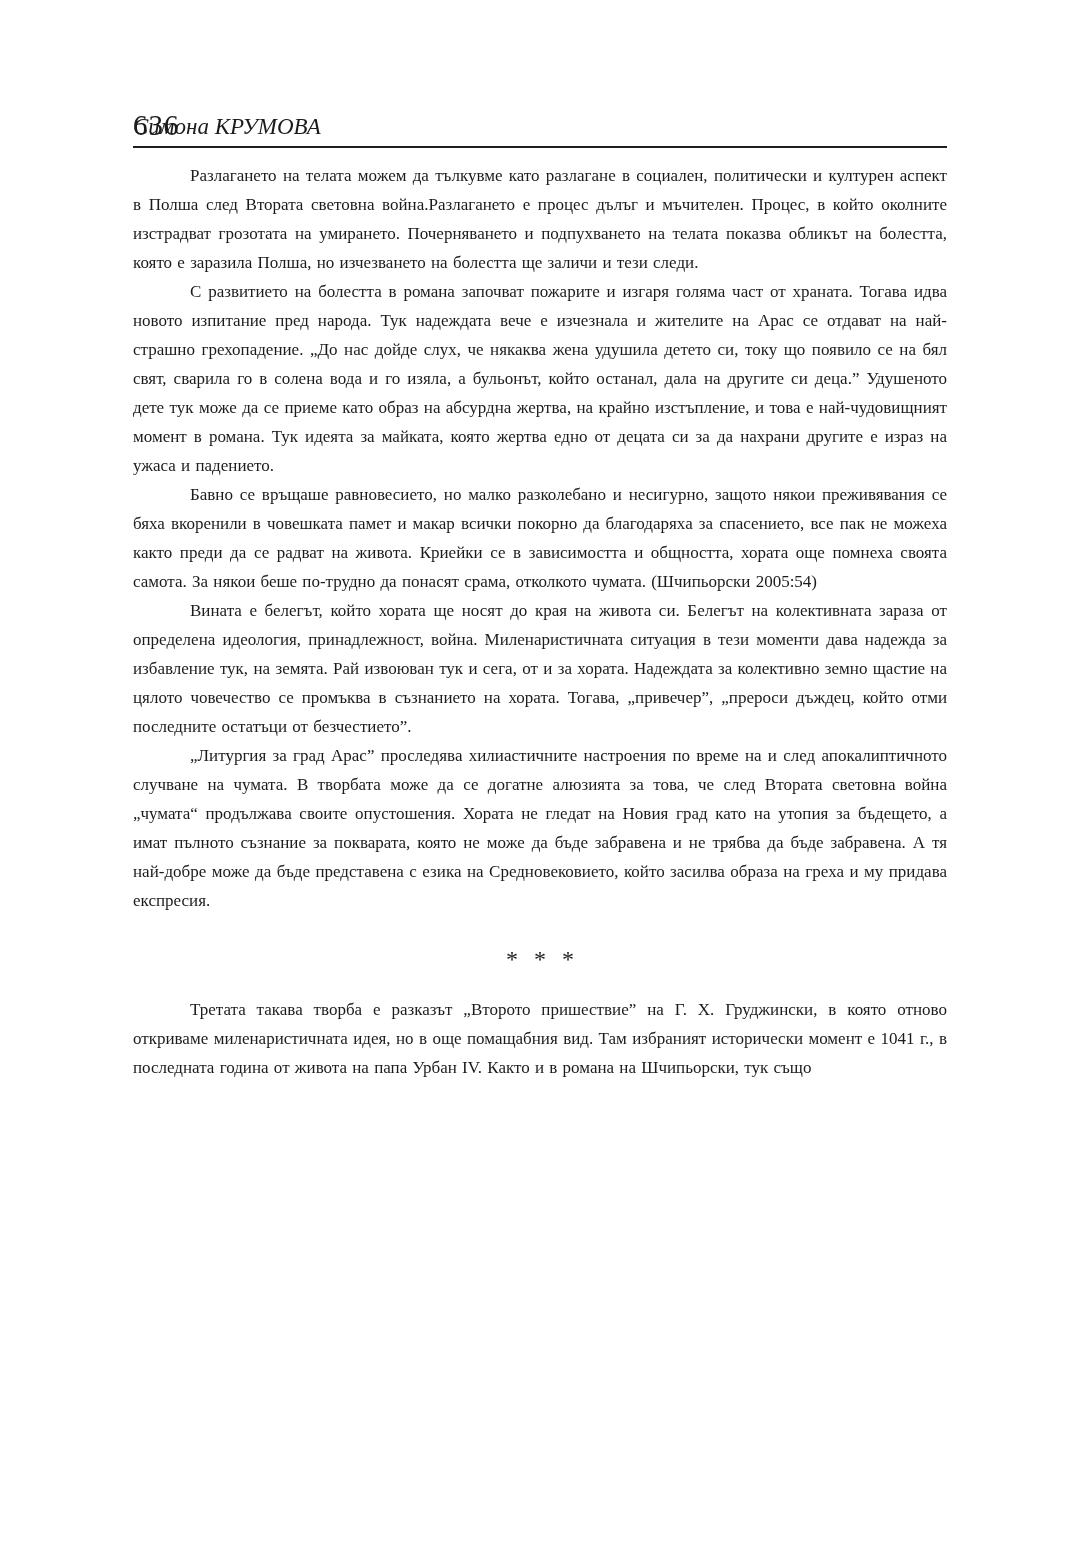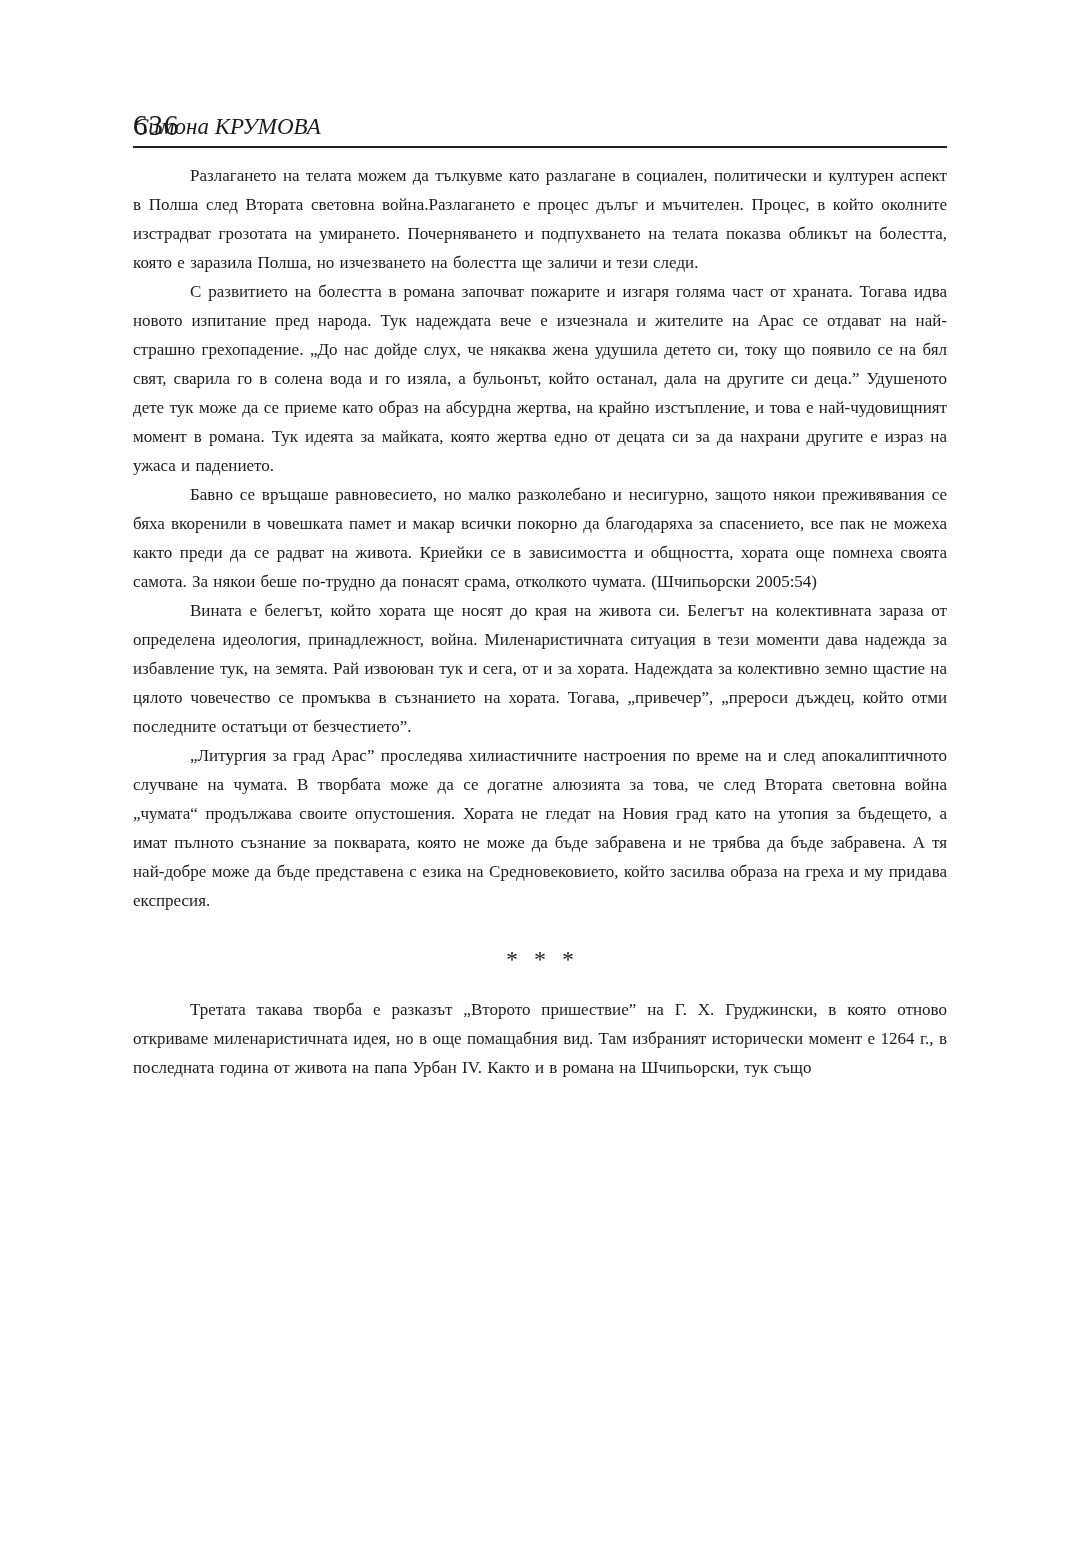--- a/index.html
+++ b/index.html
@@ -79,16 +79,16 @@
 
   <main class="page-body">
     <p class="para">Разлагането на телата можем да тълкувме като разлагане в социален, политически и културен аспект в Полша след Втората световна война.Разлагането е процес дълъг и мъчителен. Процес, в който околните изстрадват грозотата на умирането. Почерняването и подпухването на телата показва обликът на болестта, която е заразила Полша, но изчезването на болестта ще заличи и тези следи.</p>
     <p class="para">С развитието на болестта в романа започват пожарите и изгаря голяма част от храната. Тогава идва новото изпитание пред народа. Тук надеждата вече е изчезнала и жителите на Арас се отдават на най- страшно грехопадение. „До нас дойде слух, че някаква жена удушила детето си, току що появило се на бял свят, сварила го в солена вода и го изяла, а бульонът, който останал, дала на другите си деца.” Удушеното дете тук може да се приеме като образ на абсурдна жертва, на крайно изстъпление, и това е най-чудовищният момент в романа. Тук идеята за майката, която жертва едно от децата си за да нахрани другите е израз на ужаса и падението.</p>
     <p class="para">Бавно се връщаше равновесието, но малко разколебано и несигурно, защото някои преживявания се бяха вкоренили в човешката памет и макар всички покорно да благодаряха за спасението, все пак не можеха както преди да се радват на живота. Криейки се в зависимостта и общността, хората още помнеха своята самота. За някои беше по-трудно да понасят срама, отколкото чумата. (Шчипьорски 2005:54)</p>
     <p class="para">Вината е белегът, който хората ще носят до края на живота си. Белегът на колективната зараза от определена идеология, принадлежност, война. Миленаристичната ситуация в тези моменти дава надежда за избавление тук, на земята. Рай извоюван тук и сега, от и за хората. Надеждата за колективно земно щастие на цялото човечество се промъква в съзнанието на хората. Тогава, „привечер”, „прероси дъждец, който отми последните остатъци от безчестието”.</p>
     <p class="para">„Литургия за град Арас” проследява хилиастичните настроения по време на и след апокалиптичното случване на чумата. В творбата може да се догатне алюзията за това, че след Втората световна война „чумата“ продължава своите опустошения. Хората не гледат на Новия град като на утопия за бъдещето, а имат пълното съзнание за покварата, която не може да бъде забравена и не трябва да бъде забравена. А тя най-добре може да бъде представена с езика на Средновековието, който засилва образа на греха и му придава експресия.</p>
 
     <div class="separator">* * *</div>
 
-    <p class="para">Третата такава творба е разказът „Второто пришествие” на Г. Х. Груджински, в която отново откриваме миленаристичната идея, но в още помащабния вид. Там избраният исторически момент е 1264 г., в последната година от живота на папа Урбан IV. Както и в романа на Шчипьорски, тук също</p>
+    <p class="para">Третата такава творба е разказът „Второто пришествие” на Г. Х. Груджински, в която отново откриваме миленаристичната идея, но в още помащабния вид. Там избраният исторически момент е 1041 г., в последната година от живота на папа Урбан IV. Както и в романа на Шчипьорски, тук също</p>
   </main>
 
 </div>
 
 </body></html>

